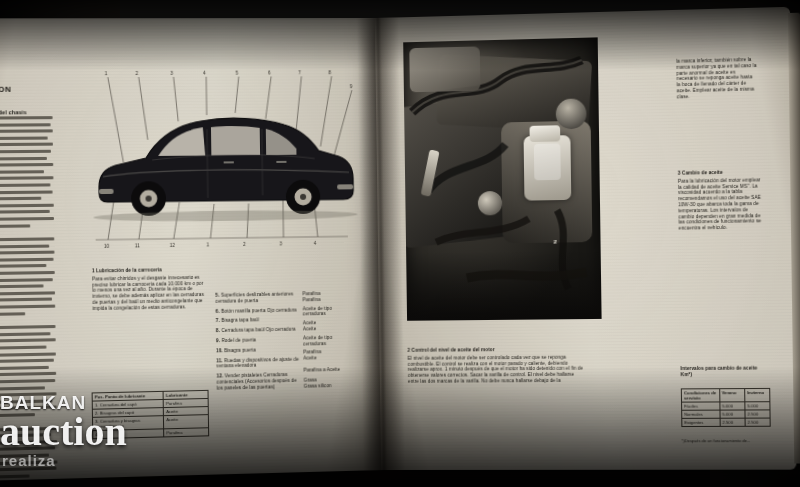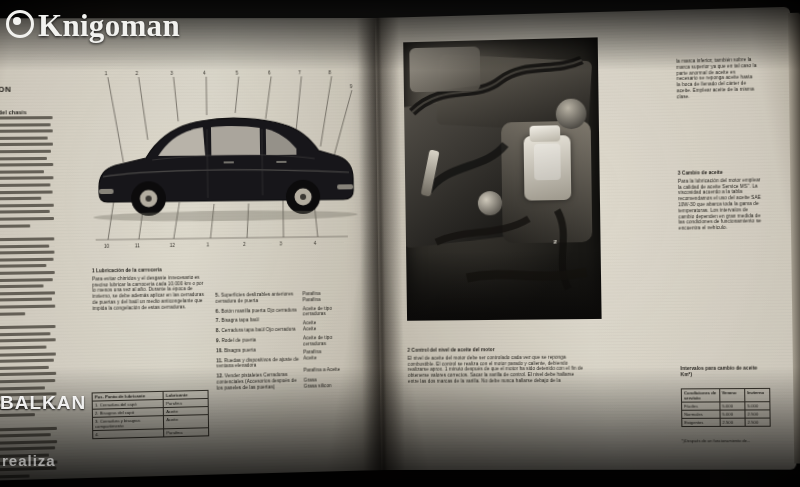--- a/index.html
+++ b/index.html
@@ -562,20 +562,18 @@
         <div class="real" style="font-size:3.8px;">*)Después de un funcionamiento de...</div>
       </div>
     </div>
 
     <div class="gutter"></div>
   </div>
 
   <div class="shadow-top"></div>
   <div class="shadow-bottom"></div>
 
-  <div class="wm-knigoman">
-    <span class="k-mark"></span><span>Knigoman</span>
-  </div>
 
   <div class="wm-balkan"><span>BALKAN</span></div>
+  <div class="wm-auction"><span>auction</span></div>
   <div class="wm-sub"><span>realiza</span></div>
 
 </div>
 
 </body></html>

